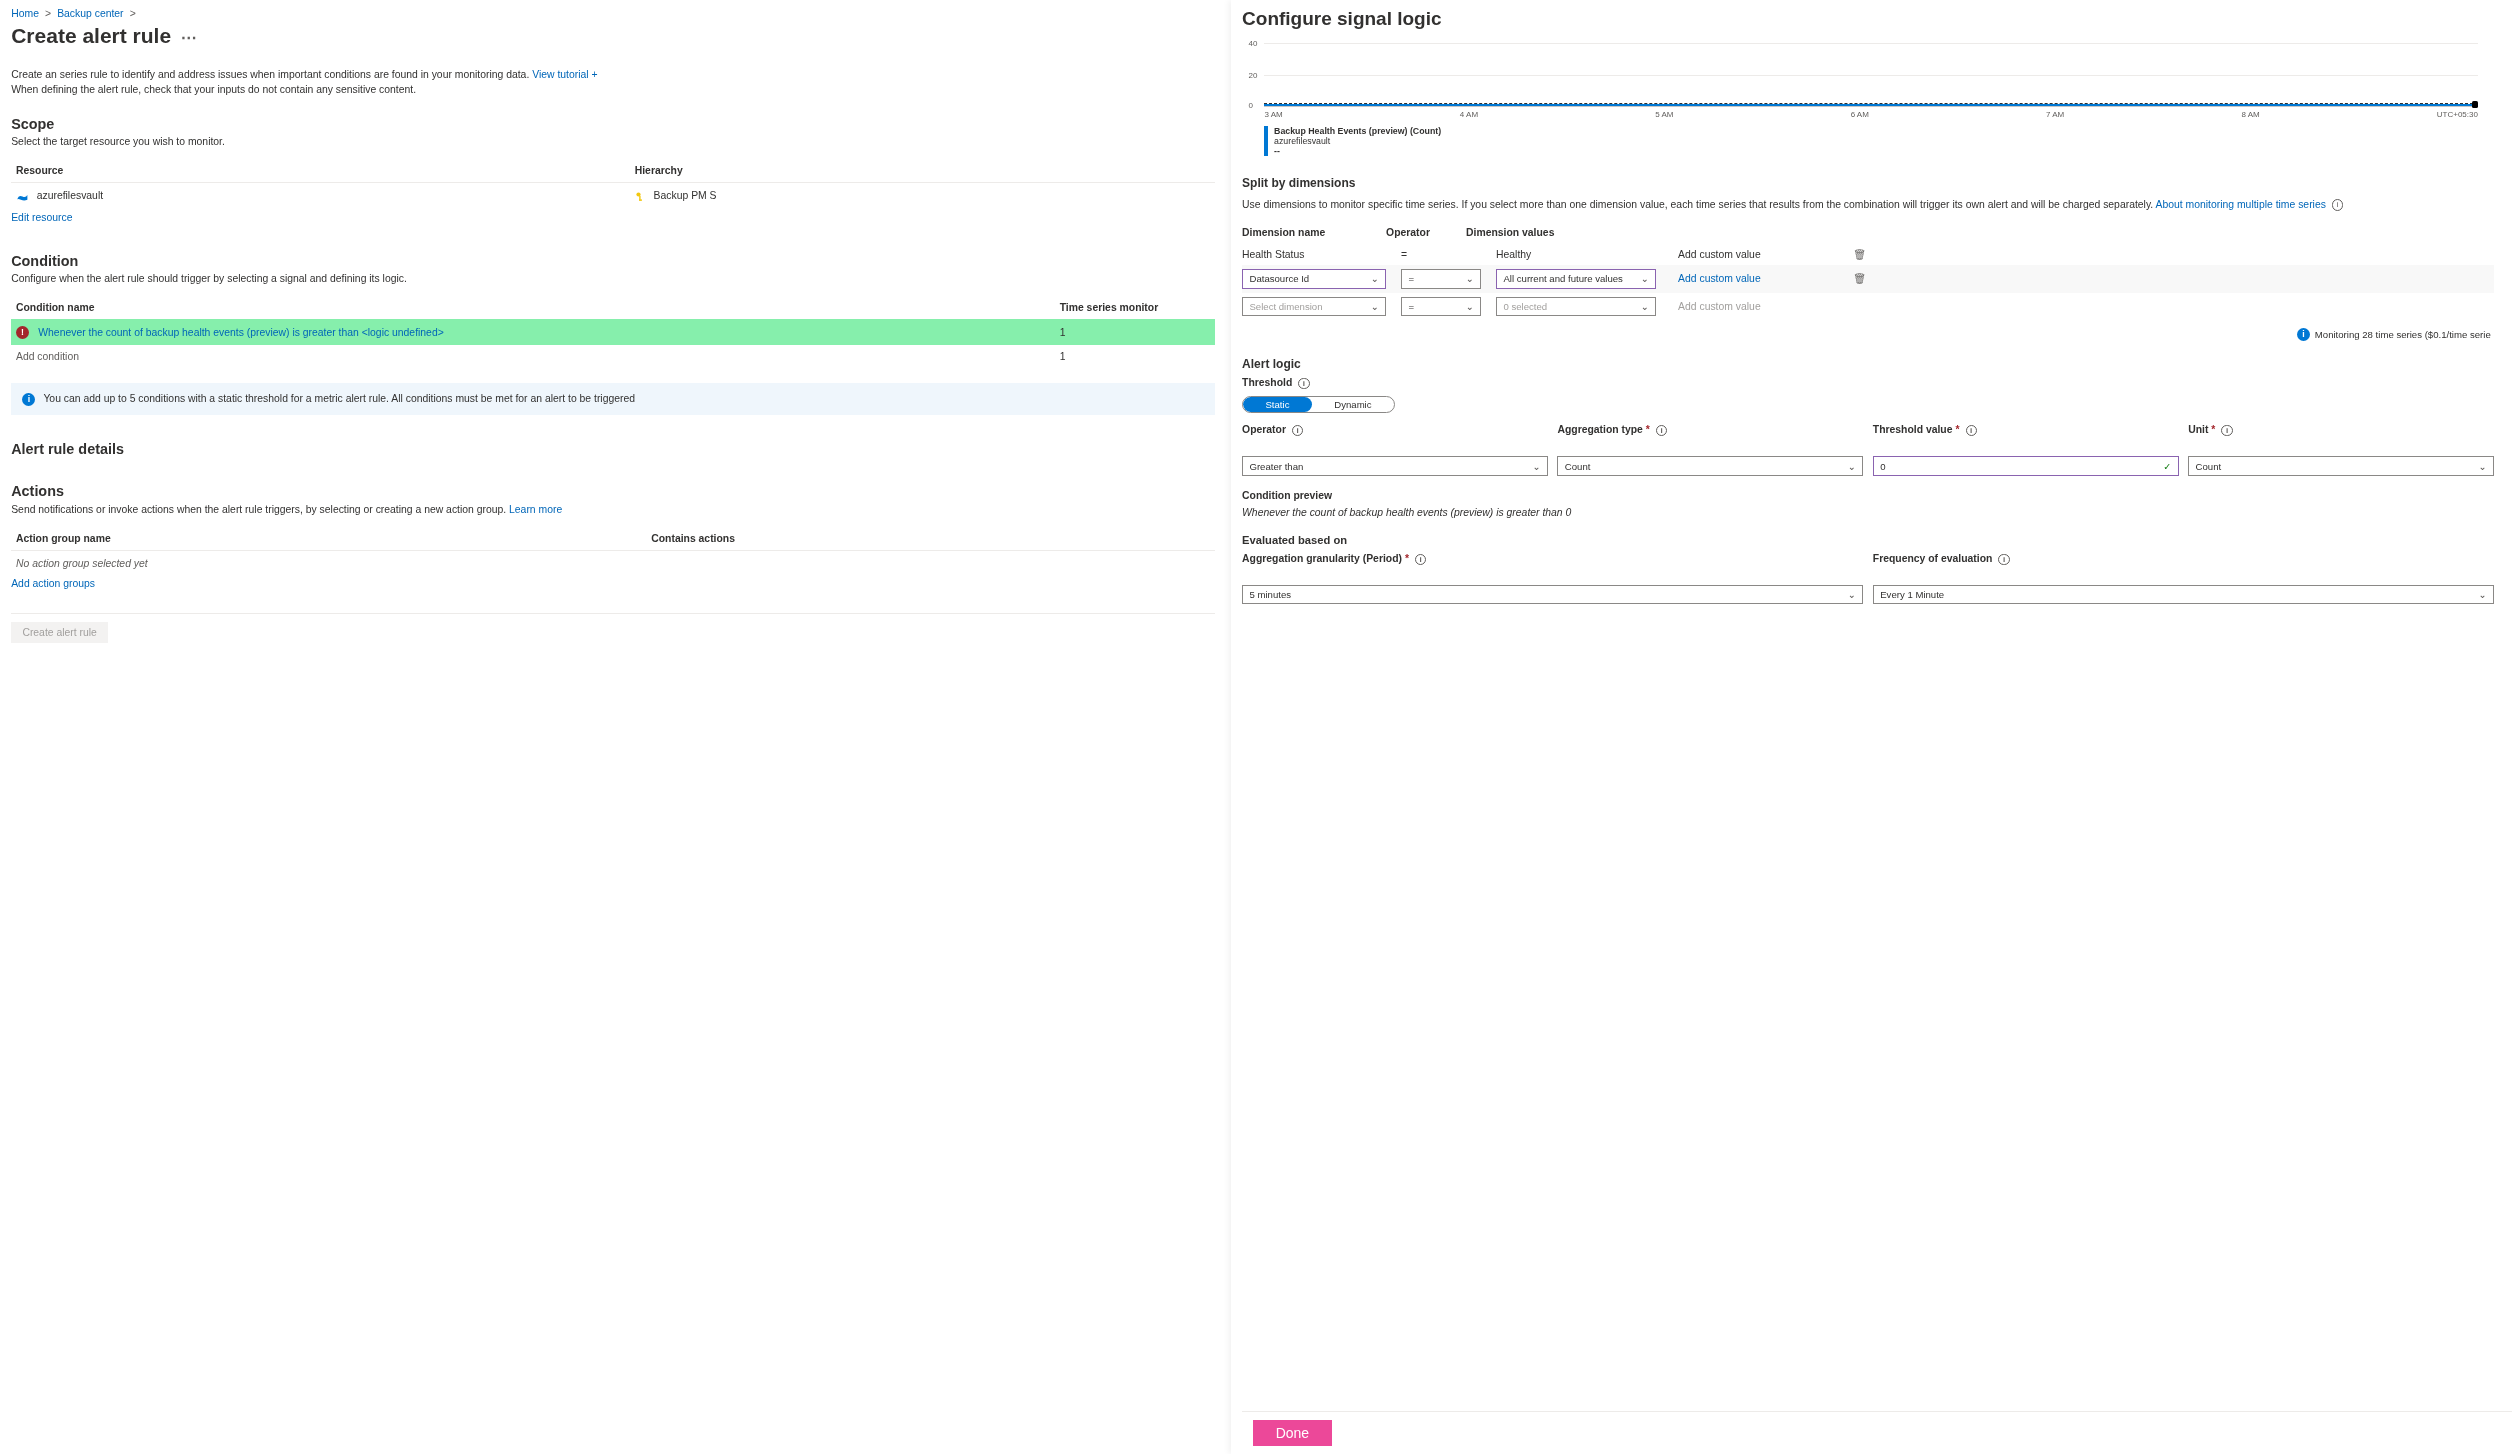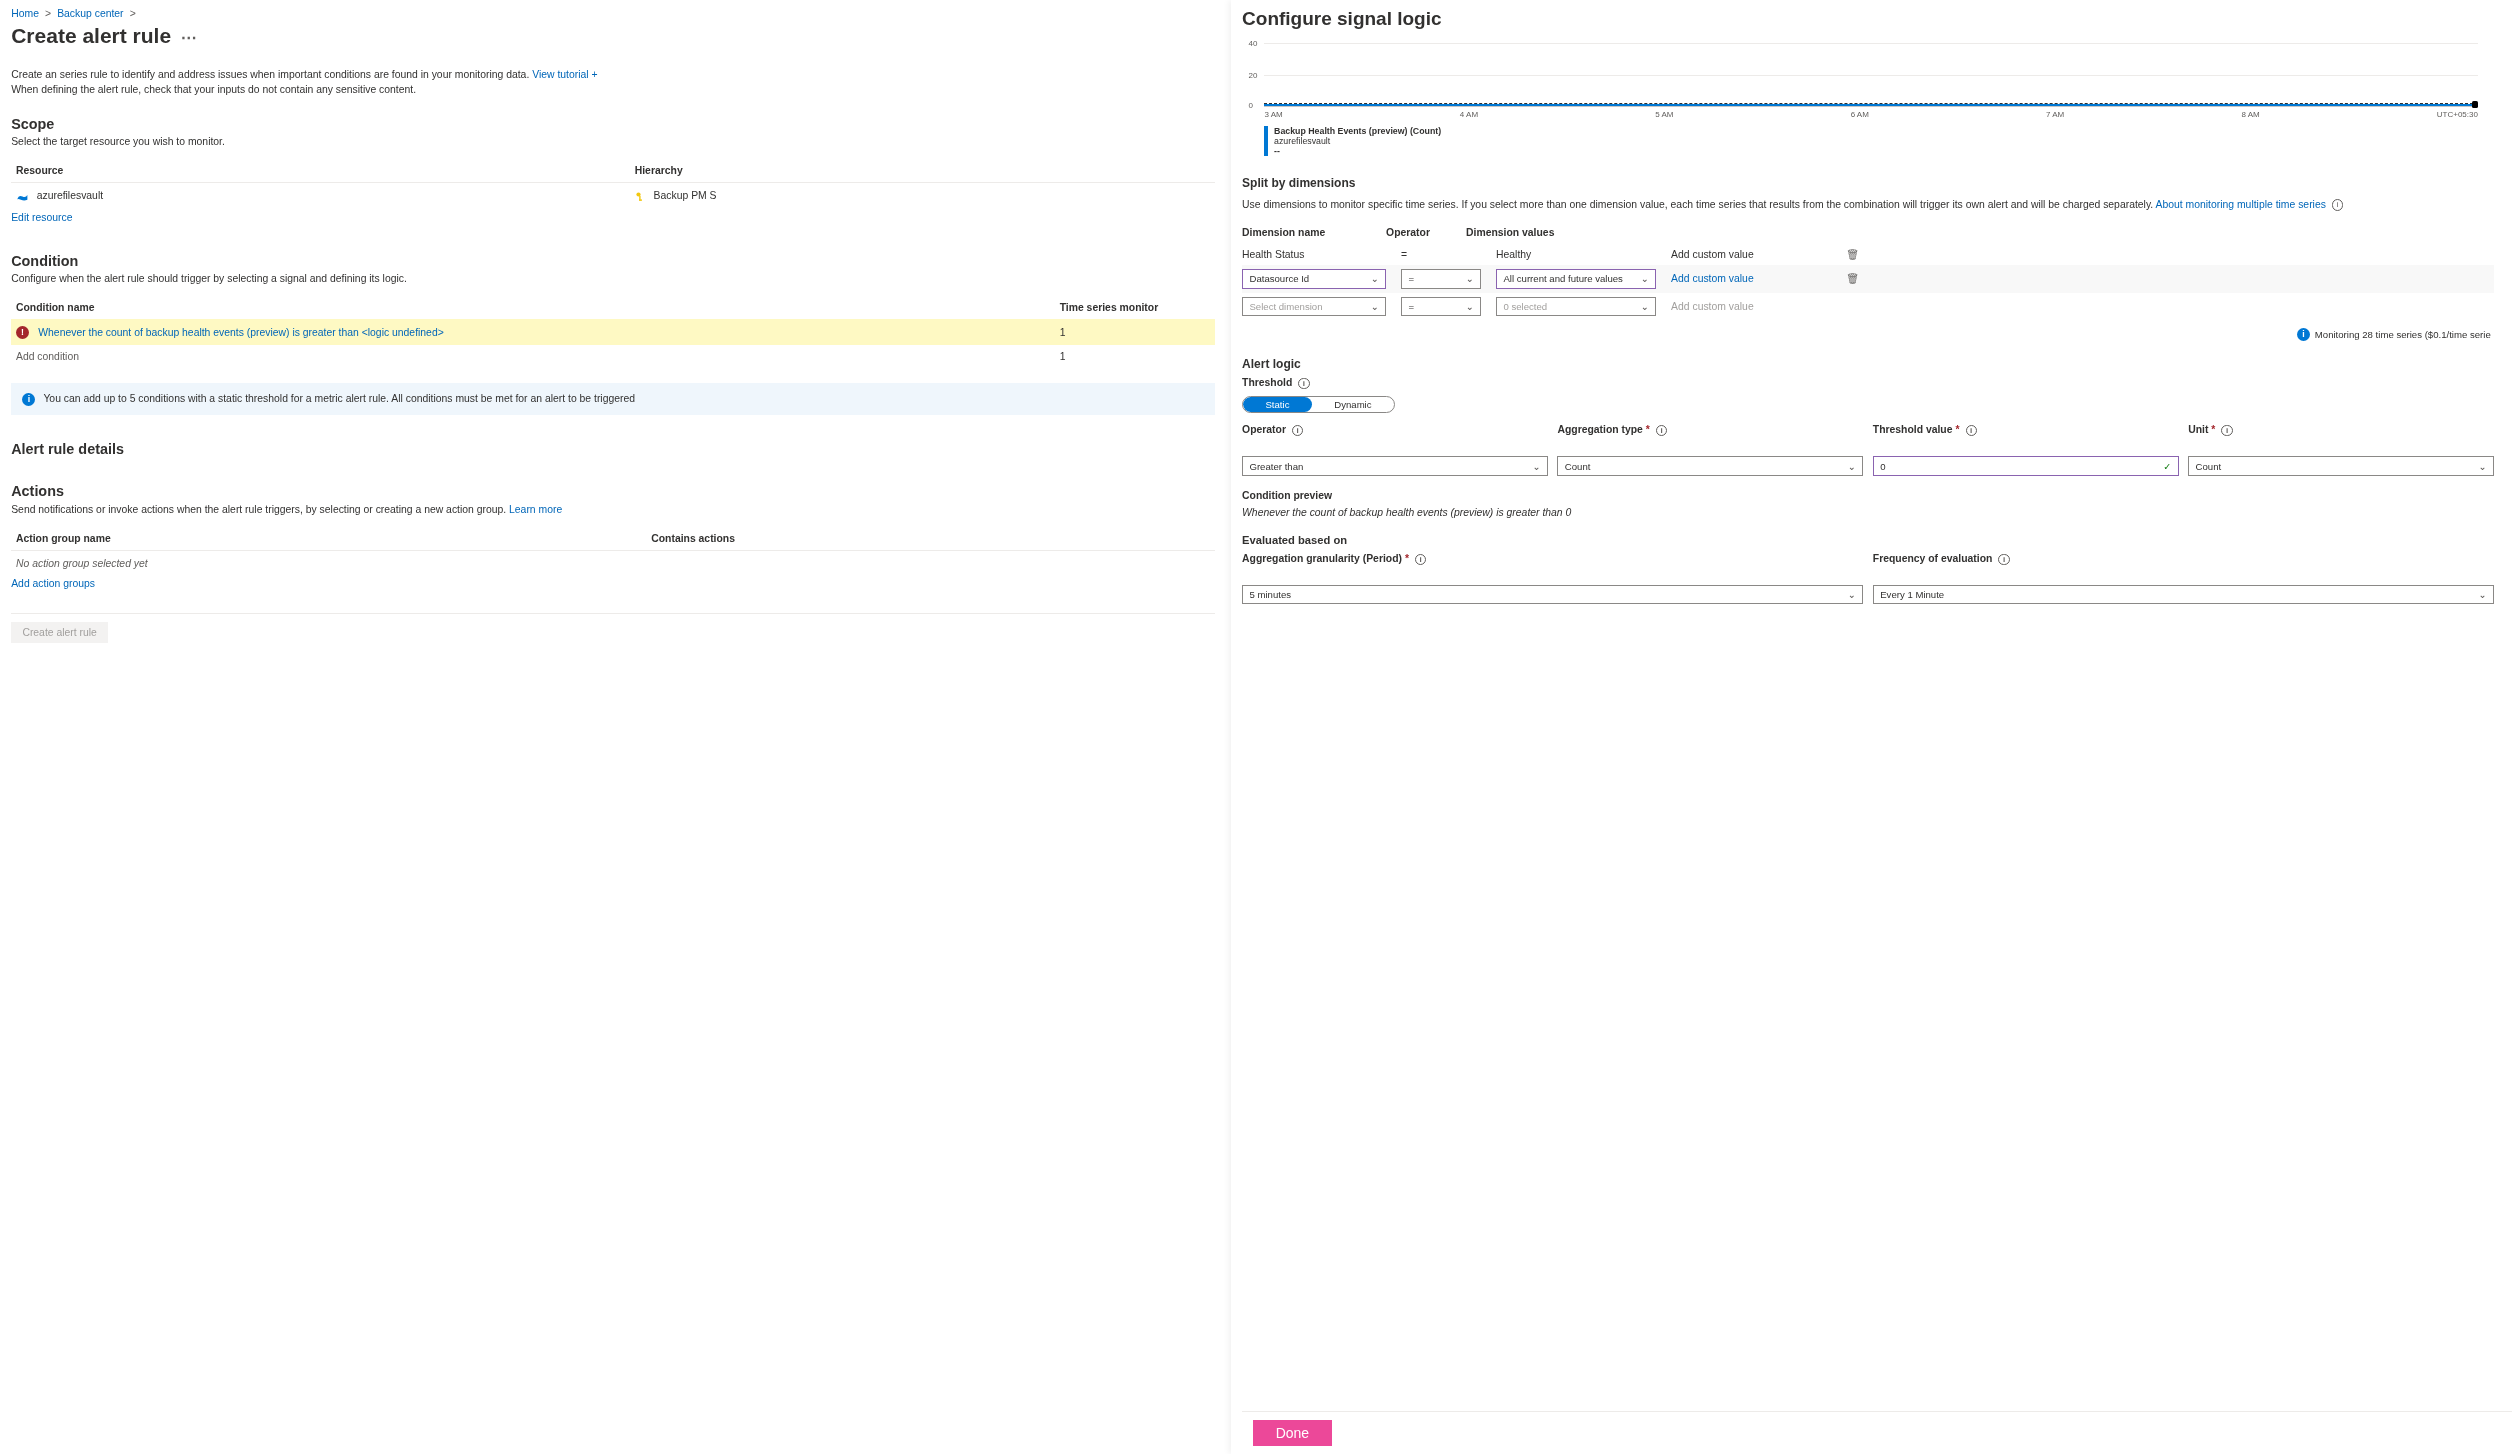--- a/index.html
+++ b/index.html
@@ -18,21 +18,21 @@
 .tbl th { text-align:left; font-weight:600; font-size:10.4px; padding:6.4px 4.8px; border-bottom:0.8px solid #edebe9; }
 .tbl td { padding:6.4px 4.8px; font-size:10.4px; }
 .res-icon { display:inline-block; width:13px; height:13px; vertical-align:middle; margin-right:4.8px; }
 .hier-icon { display:inline-block; width:11.2px; height:11.2px; vertical-align:middle; margin-right:4.8px; color:#f2c811; }
 .link-btn { color:#0066b8; cursor:pointer; font-size:10.4px; padding:3.2px 0; display:inline-block; }
 .section-gap { margin-top: 26px; }
 .cond-row { display:flex; align-items:center; }
 .cond-row.header { font-weight:600; }
 .cond-row .c1 { flex:1; padding:6.4px 4.8px; }
 .cond-row .c2 { width:160px; padding:6.4px 4.8px; }
-.cond-row.sel { background:#fef9c3; }
+.cond-row.sel { background:#86efac; }
 .err-icon { display:inline-flex; width:13px; height:13px; border-radius:50%; background:#a4262c; color:#fff; align-items:center; justify-content:center; font-size:8.8px; font-weight:bold; margin-right:6.4px; }
 .cond-link { color:#0066b8; cursor:pointer; }
 .add-cond { color:#605e5c; padding:6.4px 4.8px; cursor:pointer; }
 .info-box { background:#eff6fc; padding:9.6px 11.2px; margin-top:14.4px; display:flex; gap:8px; font-size:10.4px; }
 .info-i { width:13px;height:13px;border-radius:50%;background:#0078d4;color:#fff;display:inline-flex;align-items:center;justify-content:center;font-size:8.8px;font-weight:bold;flex-shrink:0; }
 .italic { font-style:italic; color:#605e5c; }
 .footer { margin-top:21px; border-top:0.8px solid #edebe9; padding-top:8px; }
 .btn-secondary { background:#f3f2f1; color:#a19f9d; border:none; padding:4.8px 11.2px; font-size:10.4px; cursor:not-allowed; }
 
 
@@ -48,21 +48,21 @@
 .legend { display:flex; gap:6.4px; margin-top:6.4px; font-size:8.8px; }
 .legend-bar { width:3.2px; background:#0078d4; align-self:stretch; }
 h3.sub { font-size:12px; font-weight:600; margin:16px 0 6.4px; }
 .para { font-size:10.4px; line-height:1.5; margin-bottom:8px; }
 .dim-header { display:flex; font-size:10.4px; font-weight:600; padding:6.4px 0; }
 .dim-row { display:flex; align-items:center; padding:4px 0; gap:15px; }
 .dim-row.active { background:#f8f8f8; }
 .dim-c1 { width:144px; }
 .dim-c2 { width:80px; }
 .dim-c3 { width:160px; }
-.dim-c4 { width:160px; }
+.dim-c4 { width:160px;margin-left:7px; }
 .sel-box { display:flex; align-items:center; justify-content:space-between; border:0.8px solid #8a8886; padding:3.2px 6.4px; font-size:9.6px; background:#fff; cursor:pointer; }
 .sel-box.accent { border:0.8px solid #8a63b0; }
 .sel-box.muted { color:#a19f9d; }
 .chev { color:#605e5c; }
 .trash { color:#605e5c; cursor:pointer; }
 .info-inline { display:inline-flex; width:11.2px; height:11.2px; border:0.8px solid #605e5c; border-radius:50%; align-items:center; justify-content:center; font-size:8px; color:#605e5c; margin-left:3.2px; vertical-align:middle; }
 .right-banner { display:flex; justify-content:flex-end; align-items:center; gap:4.8px; font-size:9.6px; margin:8px 0; padding-right:3.2px; }
 .label { font-size:10.4px; margin-bottom:3.2px; display:block;font-weight:bold; }
 .req { color:#a4262c; }
 .toggle-pill { display:inline-flex; border:0.8px solid #8a8886; border-radius:9.6px; overflow:hidden; margin-top:3.2px; }

